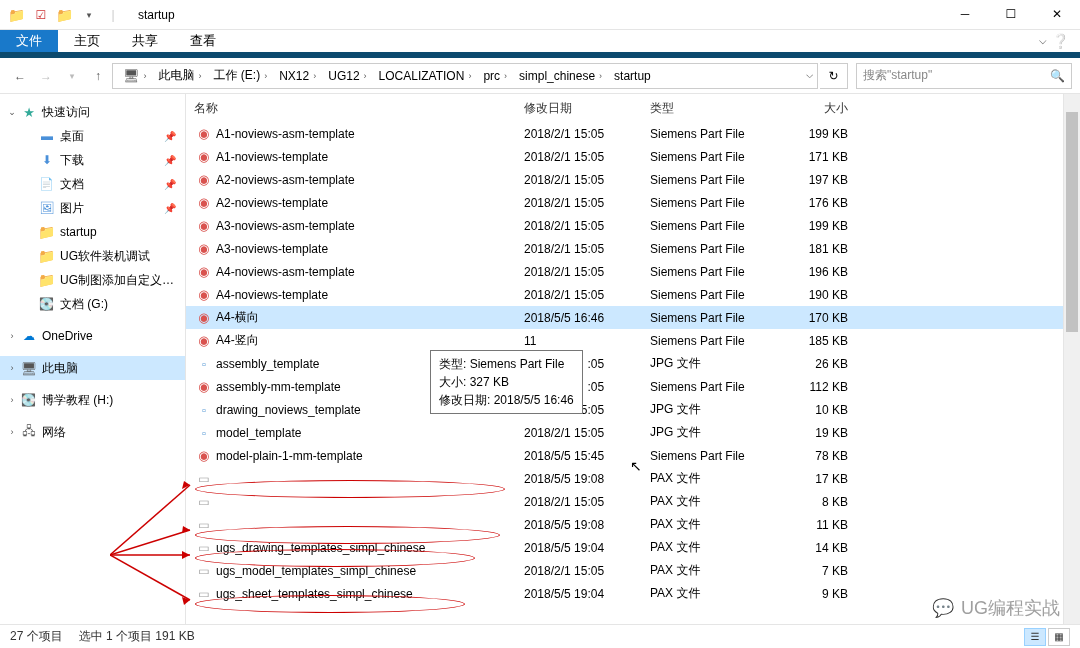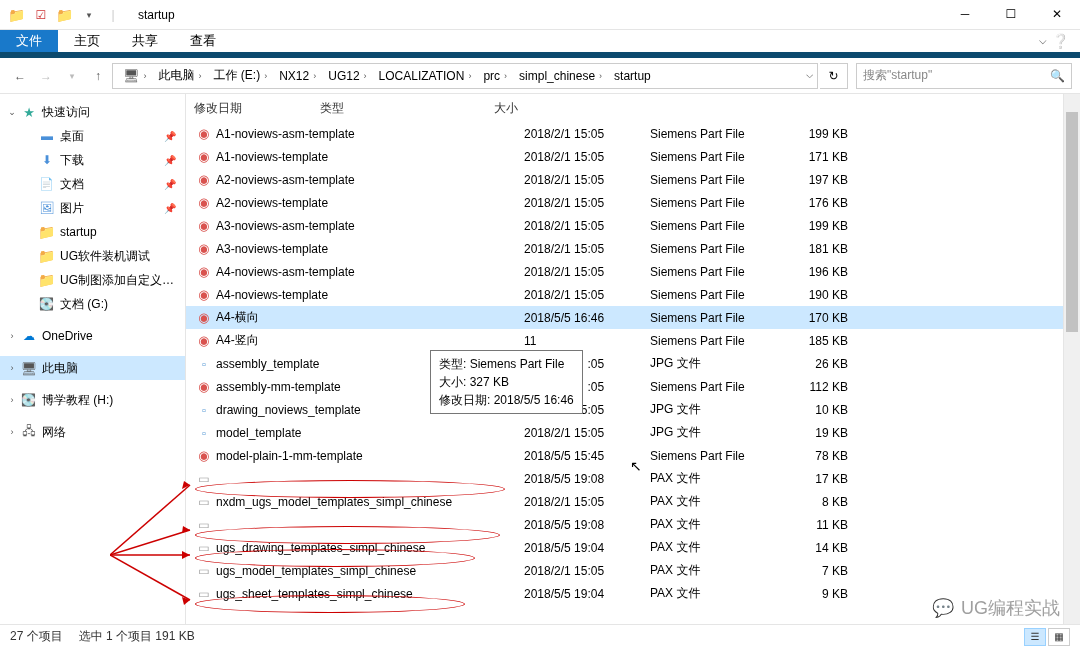--- a/index.html
+++ b/index.html
@@ -204,20 +204,21 @@
     <div class="tree-item" style="padding-left:4px">
         <span class="twisty">›</span>
         <span class="ticon" style="color:#555">🖧</span>
         <span>网络</span>
       </div>
   </div>
 
   <div class="filepane">
     <div class="filelist">
       <div class="cols">
+        <div class="col-name">名称</div>
         <div class="col-date">修改日期</div>
         <div class="col-type">类型</div>
         <div class="col-size">大小</div>
       </div>
       <div id="rows">
           <div class="row">
             <div class="col-name">
               <span class="ficon">
                 <span class="prt-ico">◉</span>
               </span>
@@ -389,21 +390,20 @@
             </div>
             <div class="col-date">2018/5/5 19:08</div>
             <div class="col-type">PAX 文件</div>
             <div class="col-size">17 KB</div>
           </div>
           <div class="row">
             <div class="col-name">
               <span class="ficon">
                 <span style="color:#999">▭</span>
               </span>
-              <span>nxdm_ugs_model_templates_simpl_chinese</span>
             </div>
             <div class="col-date">2018/2/1 15:05</div>
             <div class="col-type">PAX 文件</div>
             <div class="col-size">8 KB</div>
           </div>
           <div class="row">
             <div class="col-name">
               <span class="ficon">
                 <span style="color:#999">▭</span>
               </span>

